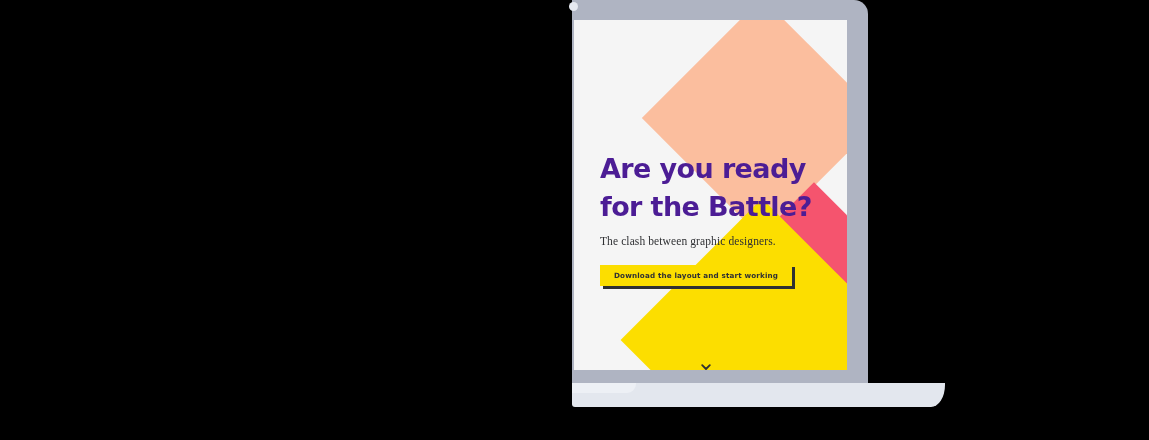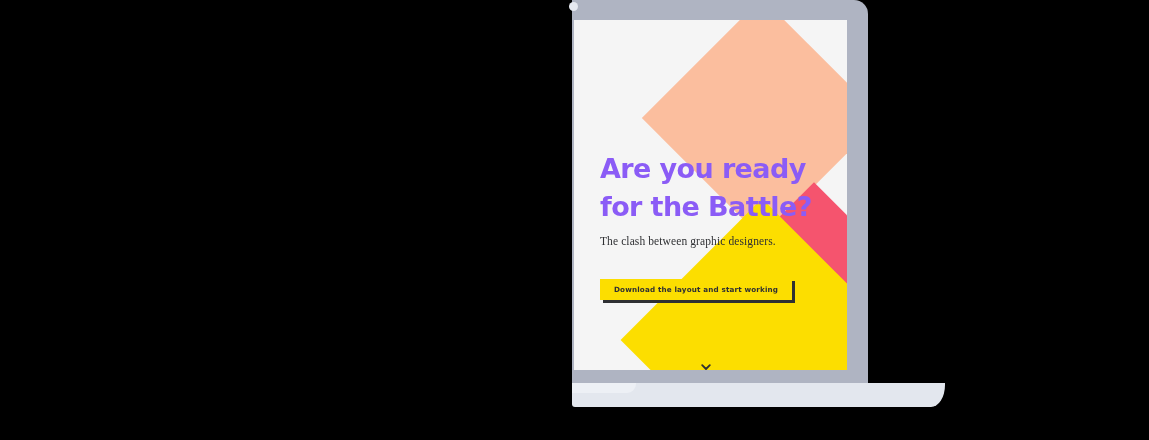--- a/index.html
+++ b/index.html
@@ -120,36 +120,36 @@
     width: 250px;
     z-index: 10;
   }
   .hero-title {
     margin: 0;
     font-family: "DejaVu Sans", sans-serif;
     font-size: 27px;
     line-height: 38px;
     font-weight: bold;
     letter-spacing: -0.6px;
-    color: #8b5cf6;
+    color: #4c1d95;
     width: 245px;
   }
   .hero-subtitle {
     margin: 8px 0 16px 0;
     font-family: "Liberation Serif", serif;
     font-size: 11.5px;
     line-height: 14px;
     color: #2F3033;
     letter-spacing: 0.1px;
   }
 
   
   .cta-wrap {
     position: relative;
-    margin-top: 14px;
+    margin-top: 0;
     display: inline-block;
   }
   .cta-shadow {
     position: absolute;
     left: 3px;
     top: 3px;
     width: 100%;
     height: 100%;
     background: #2F3033;
     z-index: 1;

